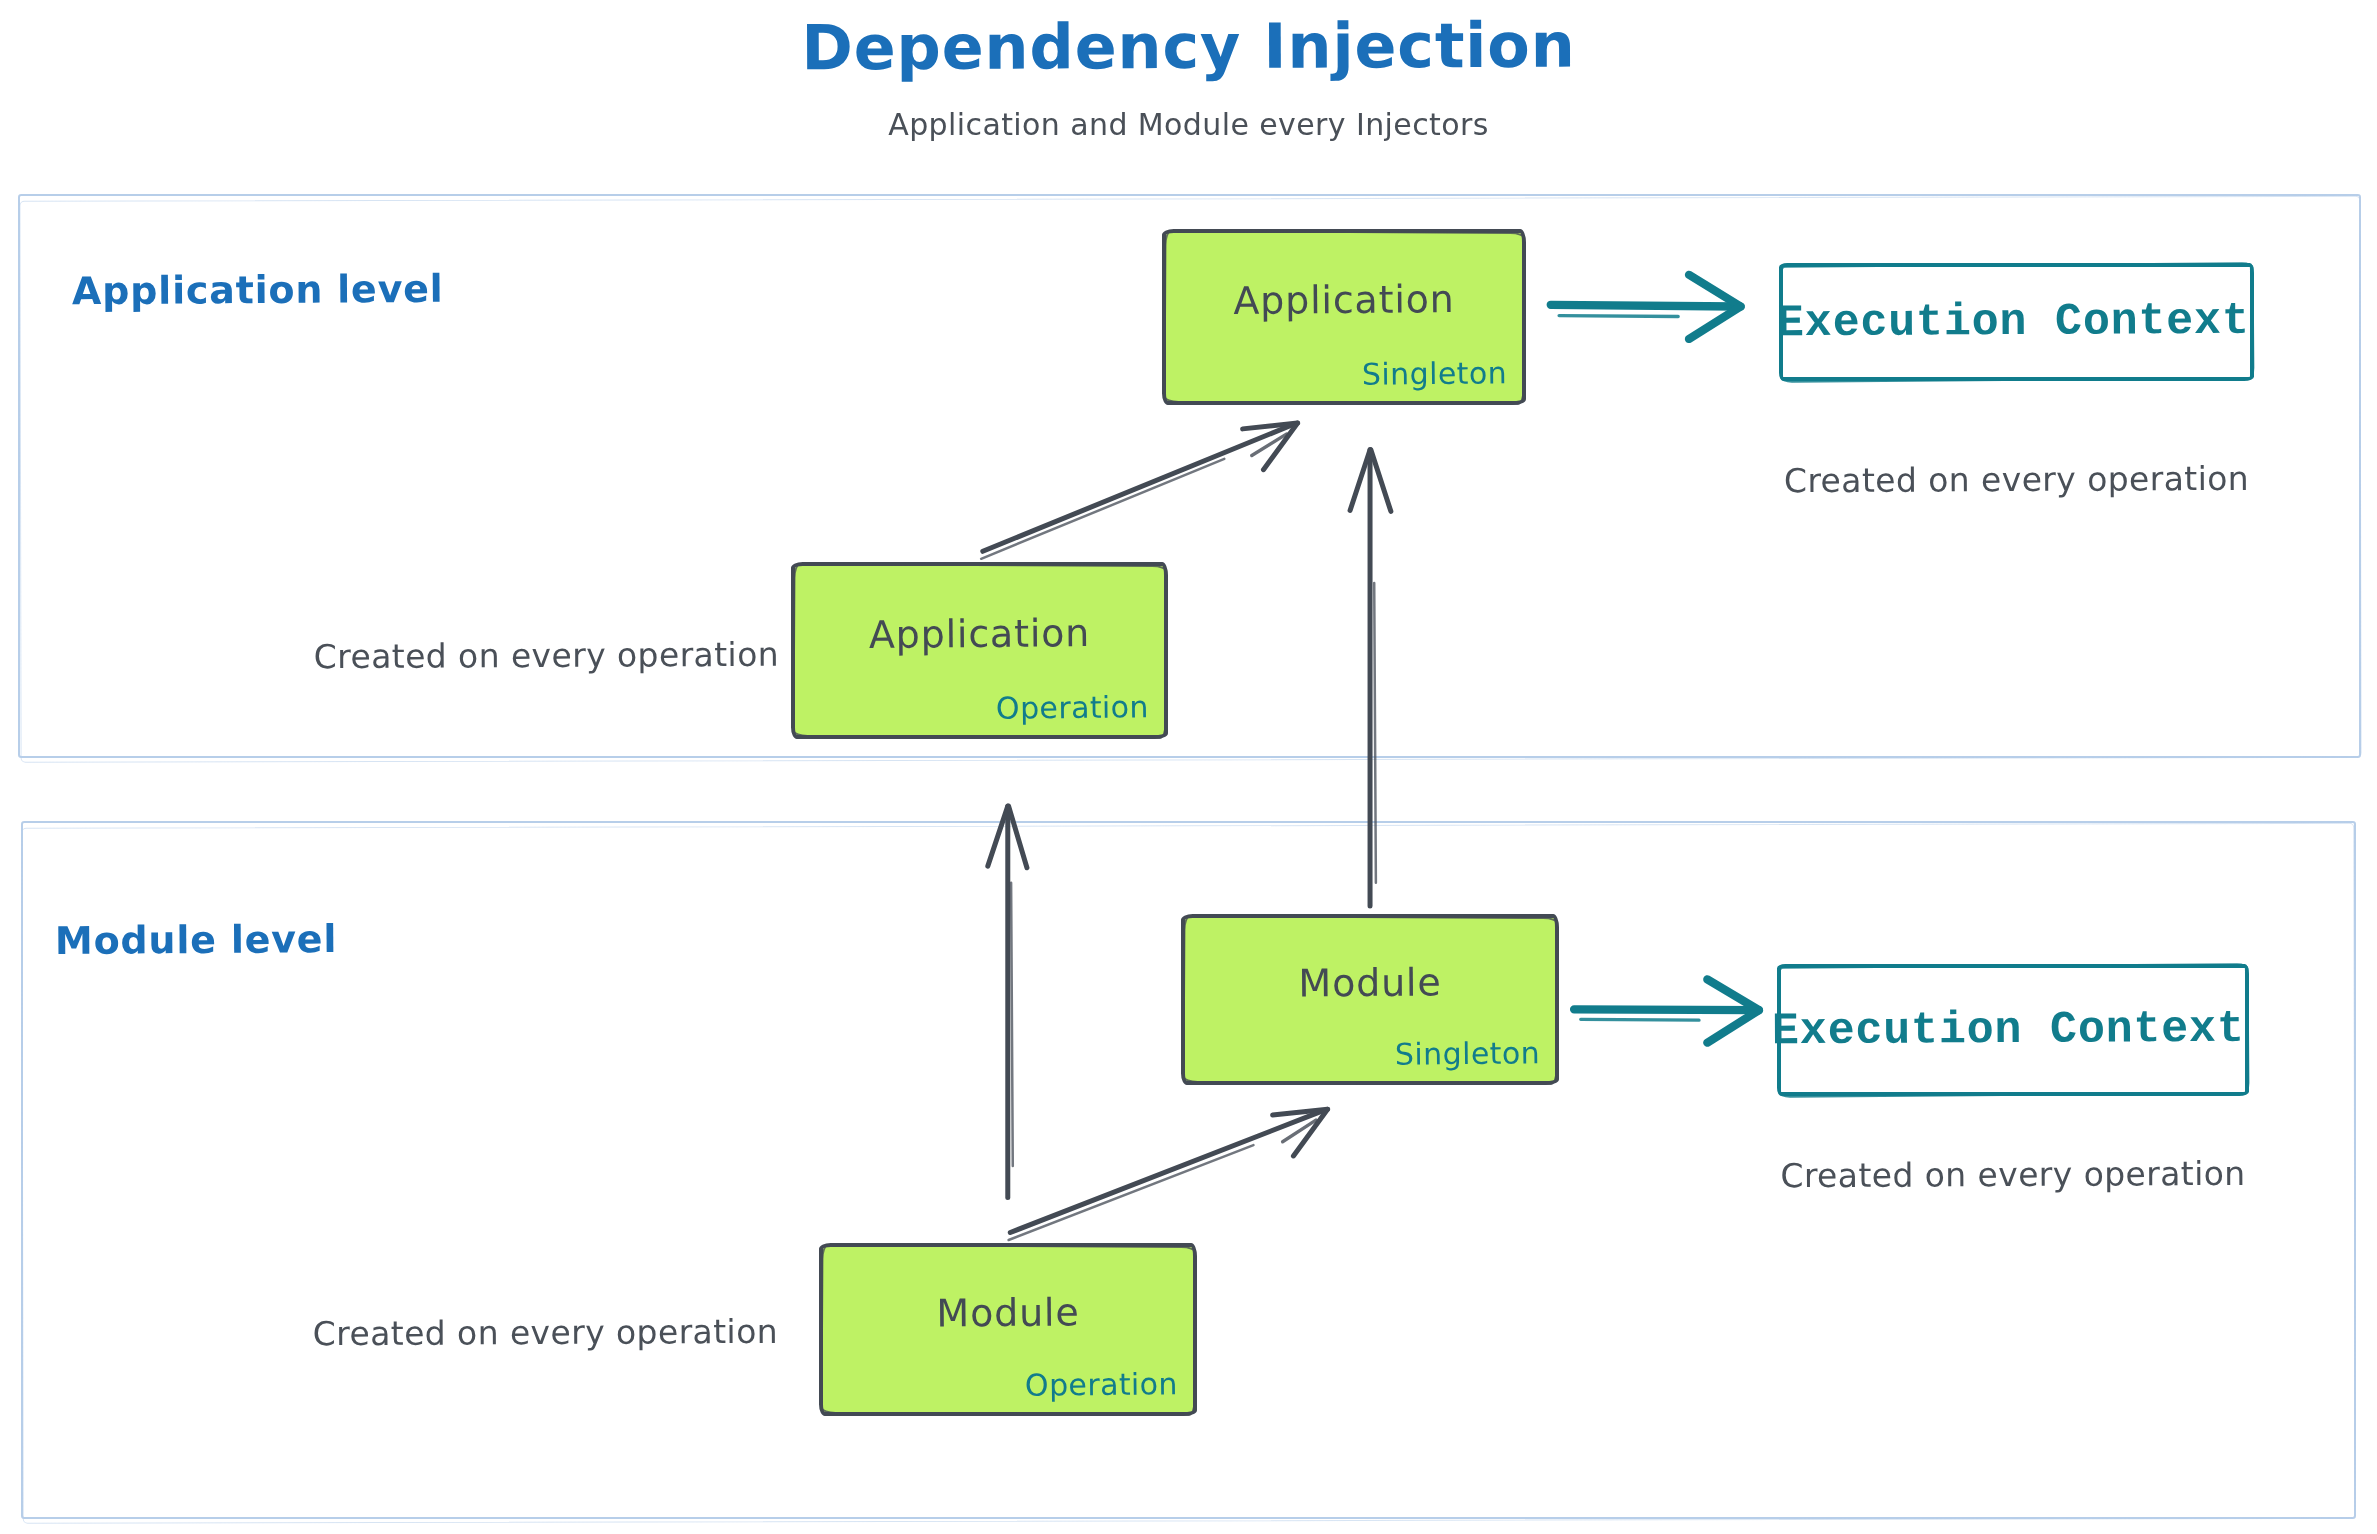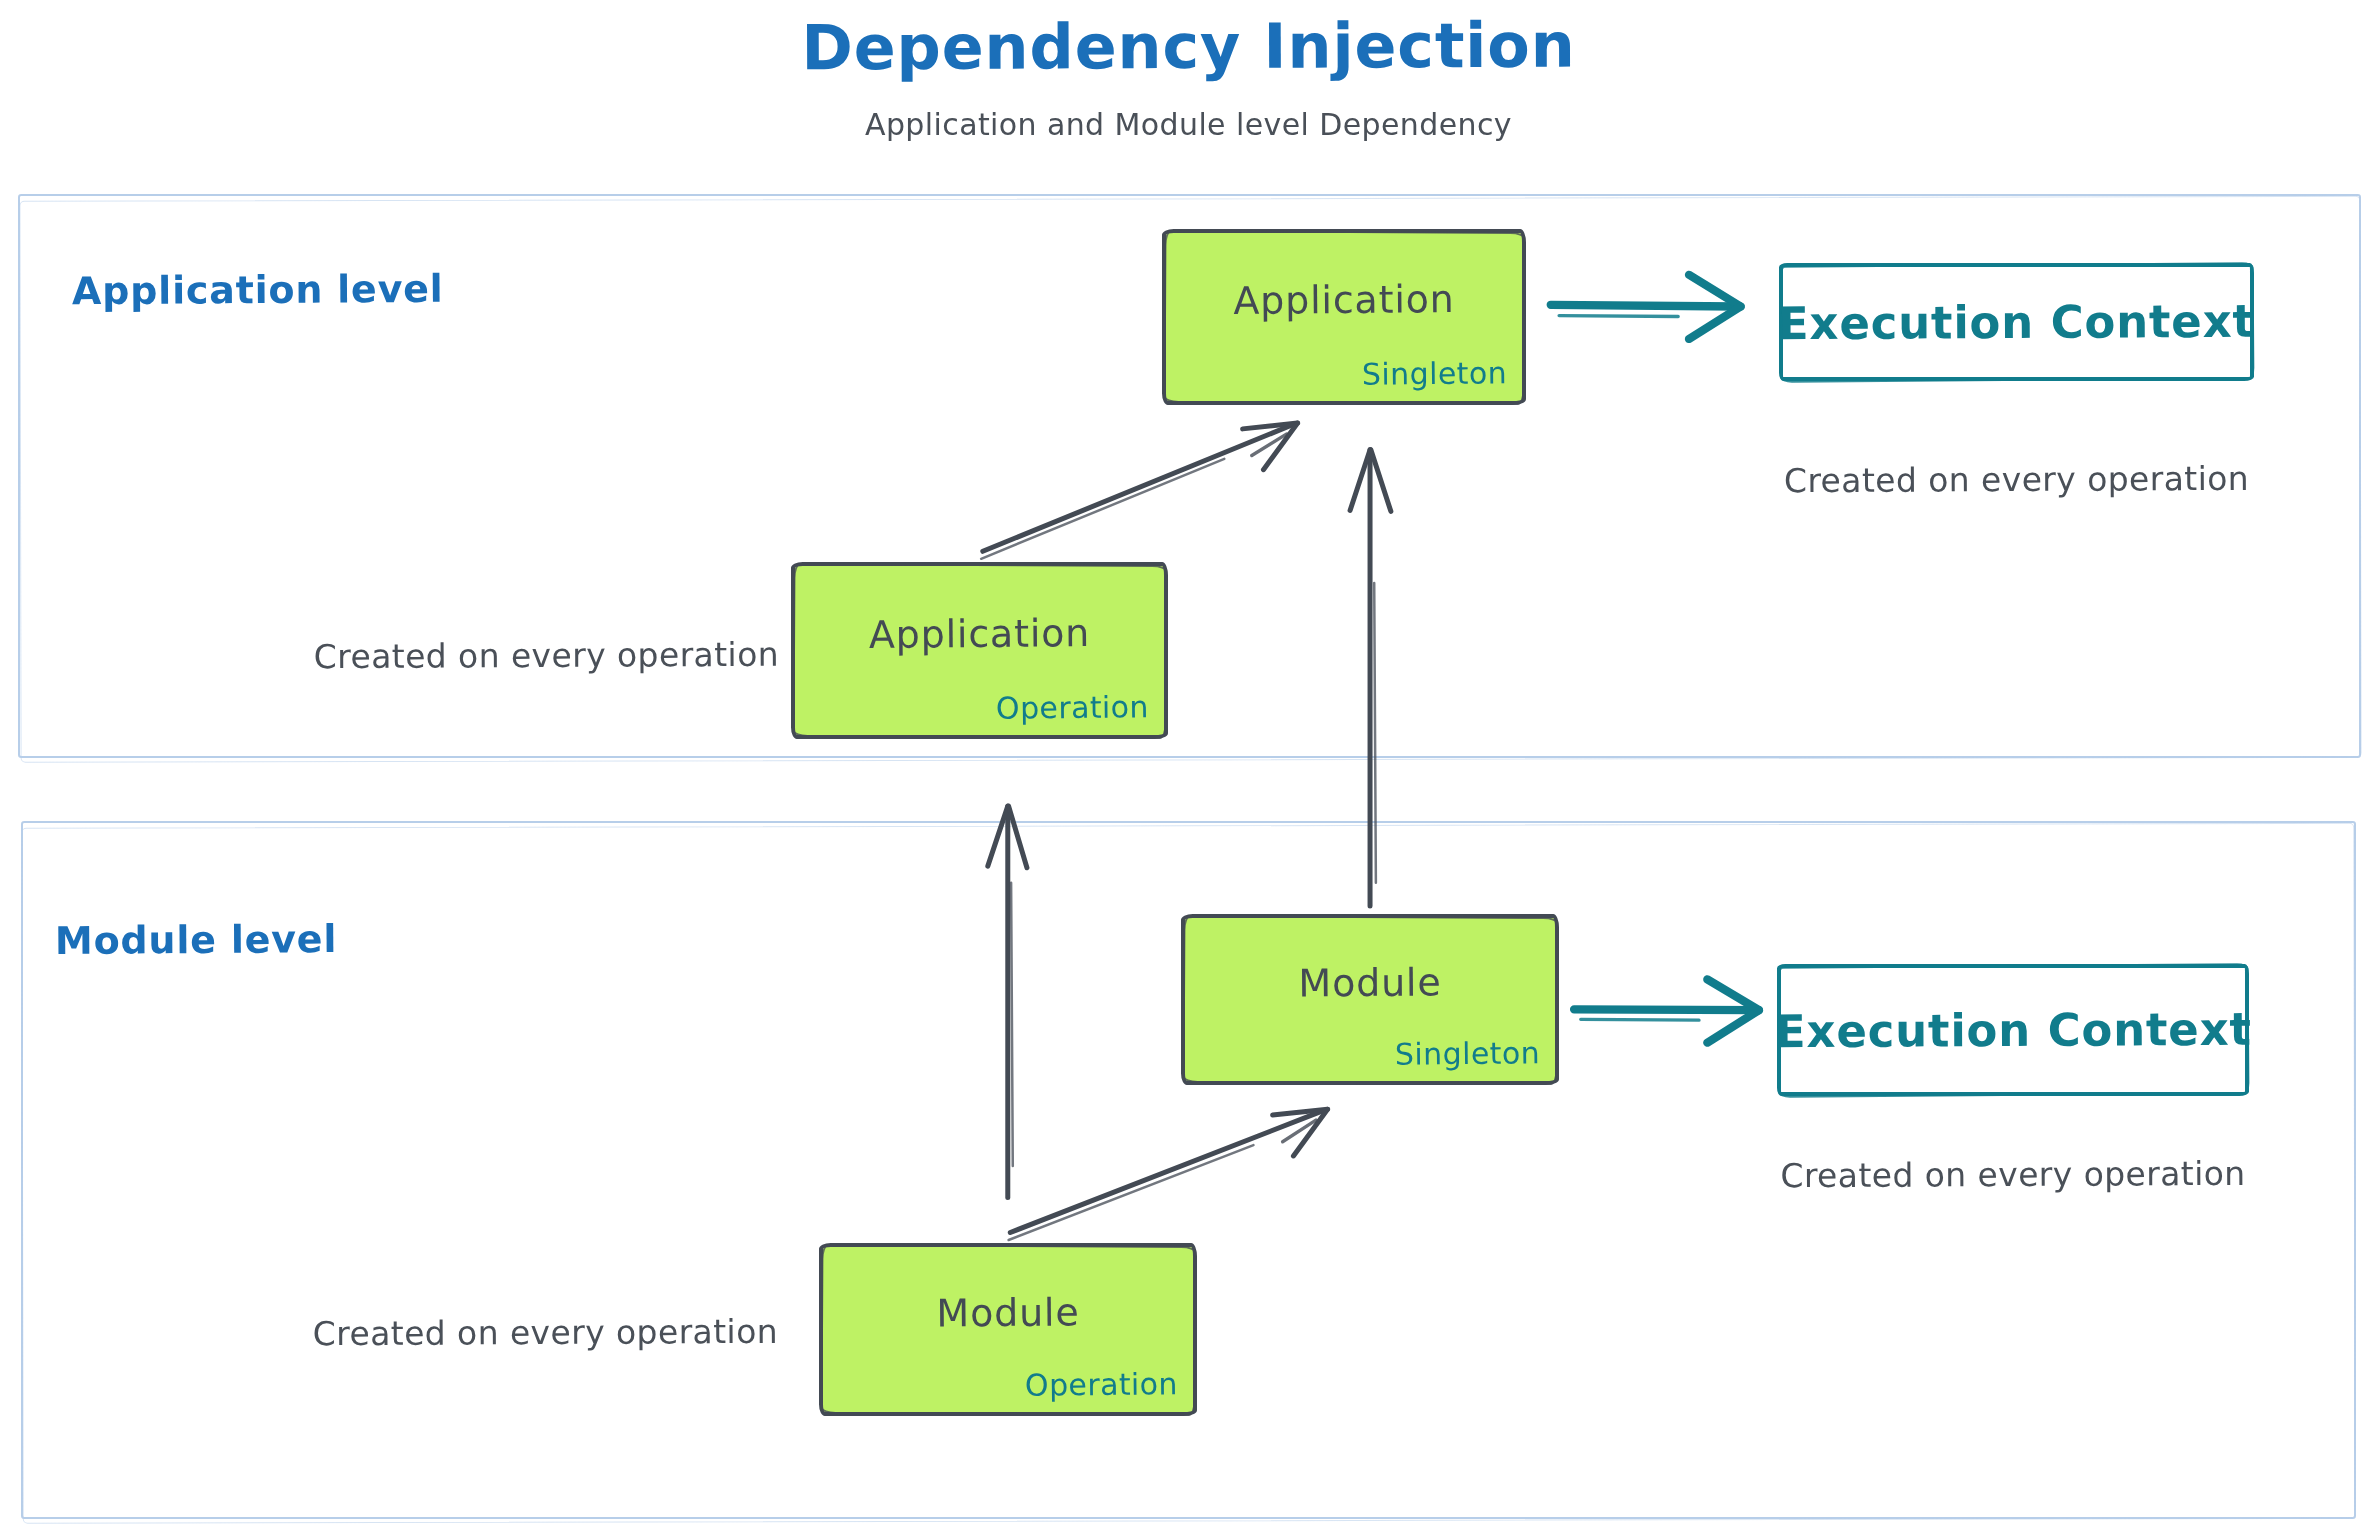--- a/index.html
+++ b/index.html
@@ -100,21 +100,21 @@
   .box-app-operation{left:791px;  top:562px;  width:377px; height:177px;}
   .box-mod-singleton{left:1181px; top:914px; width:378px; height:171px;}
   .box-mod-operation{left:819px;  top:1243px; width:378px; height:173px;}
 
   
   .ec-box{
     border:4.2px solid var(--teal);
     border-radius:8.3px 4.2px 10px 4.2px / 4.2px 10px 4.2px 8.3px;
     background:#fff;
     z-index:4;
-    display:flex; align-items:center; justify-content:center;
+    display:flex; align-items:center; justify-content:flex-end;font-family:Liberation Mono, monospace;
   }
   .ec-box::before{
     content:"";
     position:absolute; inset:-3.3px;
     border:2.1px solid var(--teal);
     border-radius:5px 11.7px 5px 11.7px / 11.7px 5px 11.7px 5px;
     opacity:.85;
     transform:rotate(-0.45deg);
     pointer-events:none;
   }
@@ -149,21 +149,21 @@
     z-index:3;
     pointer-events:none;
   }
   .ink-stroke{stroke:var(--ink); fill:none; stroke-linecap:round; stroke-linejoin:round;}
   .teal-stroke{stroke:var(--teal); fill:none; stroke-linecap:round; stroke-linejoin:round;}
 </style>
 </head>
 <body>
 
 <div class="abs page-title">Dependency Injection</div>
-<div class="abs page-subtitle">Application and Module level Dependency</div>
+<div class="abs page-subtitle">Application and Module every Injectors</div>
 
 <div class="abs level-frame frame-app"></div>
 <div class="abs level-label label-app">Application level</div>
 
 <div class="abs level-frame frame-mod"></div>
 <div class="abs level-label label-mod">Module level</div>
 
 <svg class="arrow-layer" viewBox="0 0 2854 1842" aria-hidden="true">
 
   <g>

